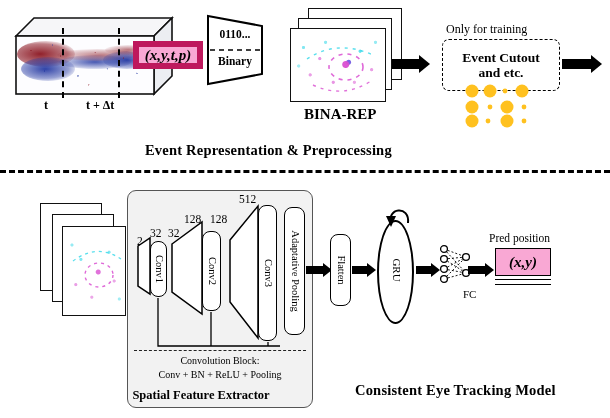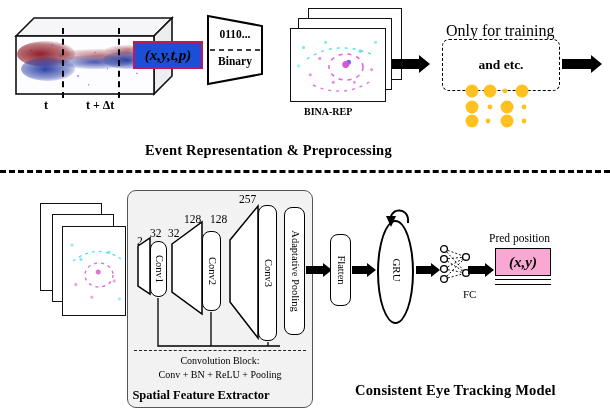--- a/index.html
+++ b/index.html
@@ -18,50 +18,50 @@
   }
 
   
   .divider{
     height:0;border-top:3px dashed #000;
   }
   .tlabel{font-weight:bold;font-size:12px;font-family:"Liberation Serif",serif;}
 
   
   .solidbox{
-    border:2px solid #be185d;background:#1d4ed8;box-sizing:border-box;
+    border:6px solid #be185d;background:#f9a8d4;box-sizing:border-box;
   }
   .xytp{
     font-style:italic;font-weight:bold;font-size:15px;
     display:flex;align-items:center;justify-content:center;
     font-family:"Liberation Serif",serif;
   }
 
   
   .trap-txt{
     font-weight:bold;font-size:11.5px;font-family:"Liberation Serif",serif;
     text-align:center;white-space:nowrap;
   }
 
   
   .frame{
     border:1.6px solid #111;background:#fff;box-sizing:border-box;
   }
   .frame-lbl{
-    font-weight:bold;font-size:10px;white-space:nowrap;
+    font-weight:bold;font-size:15px;white-space:nowrap;
   }
 
   
   .cutbox{
     border:1.8px dashed #000;border-radius:7px;background:#fff;
     box-sizing:border-box;display:flex;flex-direction:column;
     align-items:center;justify-content:center;
   }
   .cutbox span{font-weight:bold;font-size:13.5px;line-height:1.12;white-space:nowrap;}
-  .only-lbl{font-size:16px;white-space:nowrap;}
+  .only-lbl{font-size:12px;white-space:nowrap;}
 
   
   .arrow{position:absolute;}
   .arrow .shaft{position:absolute;background:#000;}
   .arrow .head{
     position:absolute;width:0;height:0;
     border-top:9px solid transparent;border-bottom:9px solid transparent;
     border-left:11px solid #000;
   }
   .arrow.small .head{
@@ -184,20 +184,21 @@
 <div class="abs frame-lbl" style="left:304px;top:106px;">BINA-REP</div>
 
 <div class="abs arrow" style="left:392px;top:55px;width:38px;height:18px;">
   <div class="shaft" style="left:0;top:4px;width:28px;height:10px;"></div>
   <div class="head" style="left:27px;top:0;"></div>
 </div>
 
 <div class="abs only-lbl" style="left:446px;top:22px;">Only for training</div>
 
 <div class="abs cutbox" style="left:442px;top:39px;width:118px;height:52px;">
+  <span>Event Cutout</span>
   <span>and etc.</span>
 </div>
 
 <svg class="abs" style="left:462px;top:84px;" width="80" height="44">
   <circle cx="10" cy="7" r="6.5" fill="#FFC11F"></circle>
   <circle cx="28" cy="7" r="6.5" fill="#FFC11F"></circle>
   <circle cx="43" cy="7" r="2.4" fill="#FFC11F"></circle>
   <circle cx="60" cy="7" r="6.5" fill="#FFC11F"></circle>
   <circle cx="10" cy="23" r="6.5" fill="#FFC11F"></circle>
   <circle cx="28" cy="23" r="2.4" fill="#FFC11F"></circle>
@@ -238,21 +239,21 @@
   </svg>
 </div>
 
 <div class="abs panel" style="left:127px;top:190px;width:186px;height:218px;"></div>
 
 <div class="abs numlbl" style="left:137px;top:235px;">2</div>
 <div class="abs numlbl" style="left:150px;top:227px;">32</div>
 <div class="abs numlbl" style="left:168px;top:227px;">32</div>
 <div class="abs numlbl" style="left:184px;top:213px;">128</div>
 <div class="abs numlbl" style="left:210px;top:213px;">128</div>
-<div class="abs numlbl" style="left:239px;top:193px;">257</div>
+<div class="abs numlbl" style="left:239px;top:193px;">512</div>
 
 <svg class="abs" style="left:130px;top:196px;" width="180" height="160">
 
   <polygon points="8,50 20,42 20,98 8,90" fill="#fff" stroke="#000" stroke-width="1.5"></polygon>
 
   <polygon points="42,48 72,26 72,118 42,96" fill="#fff" stroke="#000" stroke-width="1.5"></polygon>
 
   <polygon points="100,44 128,10 128,142 100,106" fill="#fff" stroke="#000" stroke-width="1.5"></polygon>
 </svg>
 

